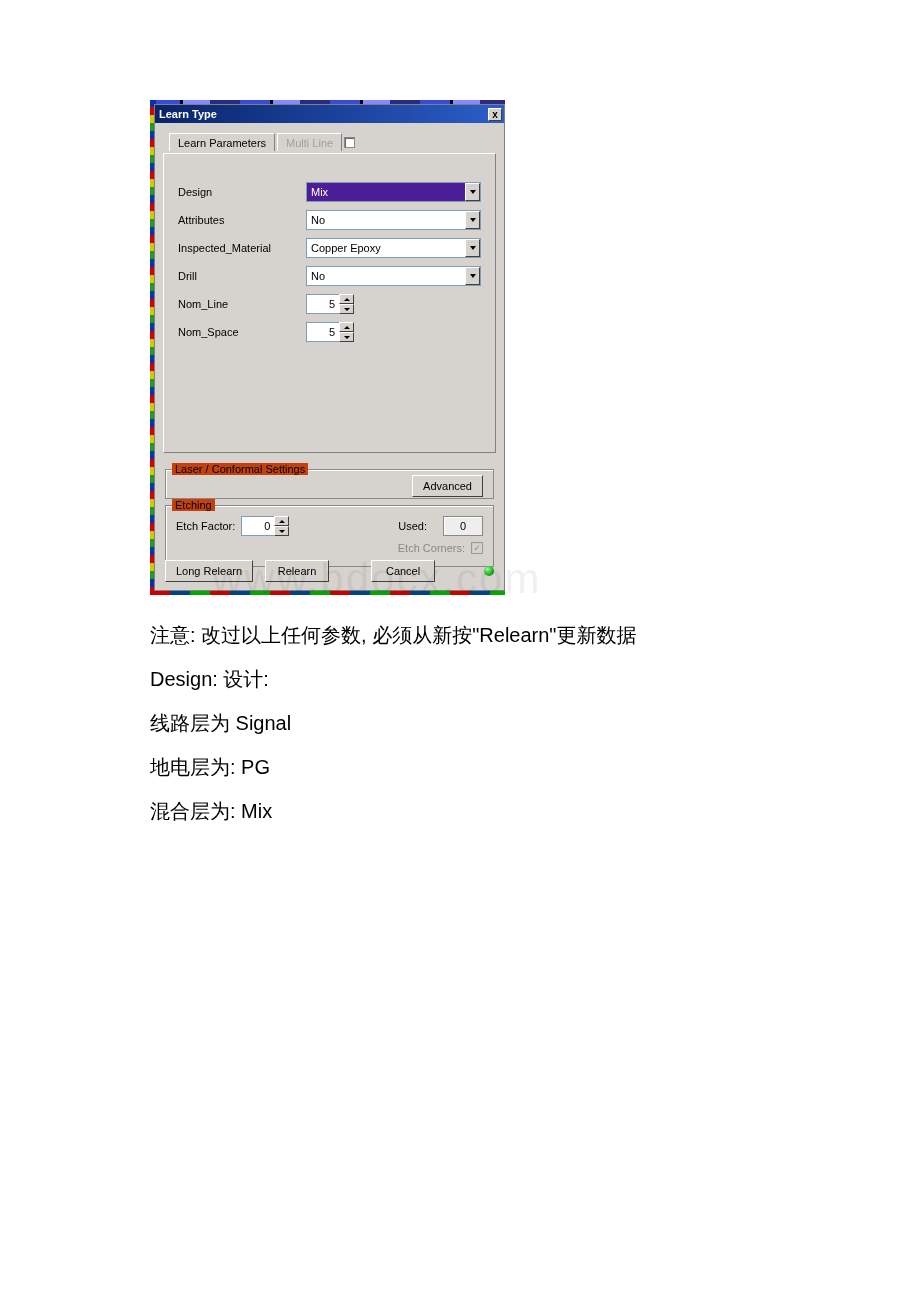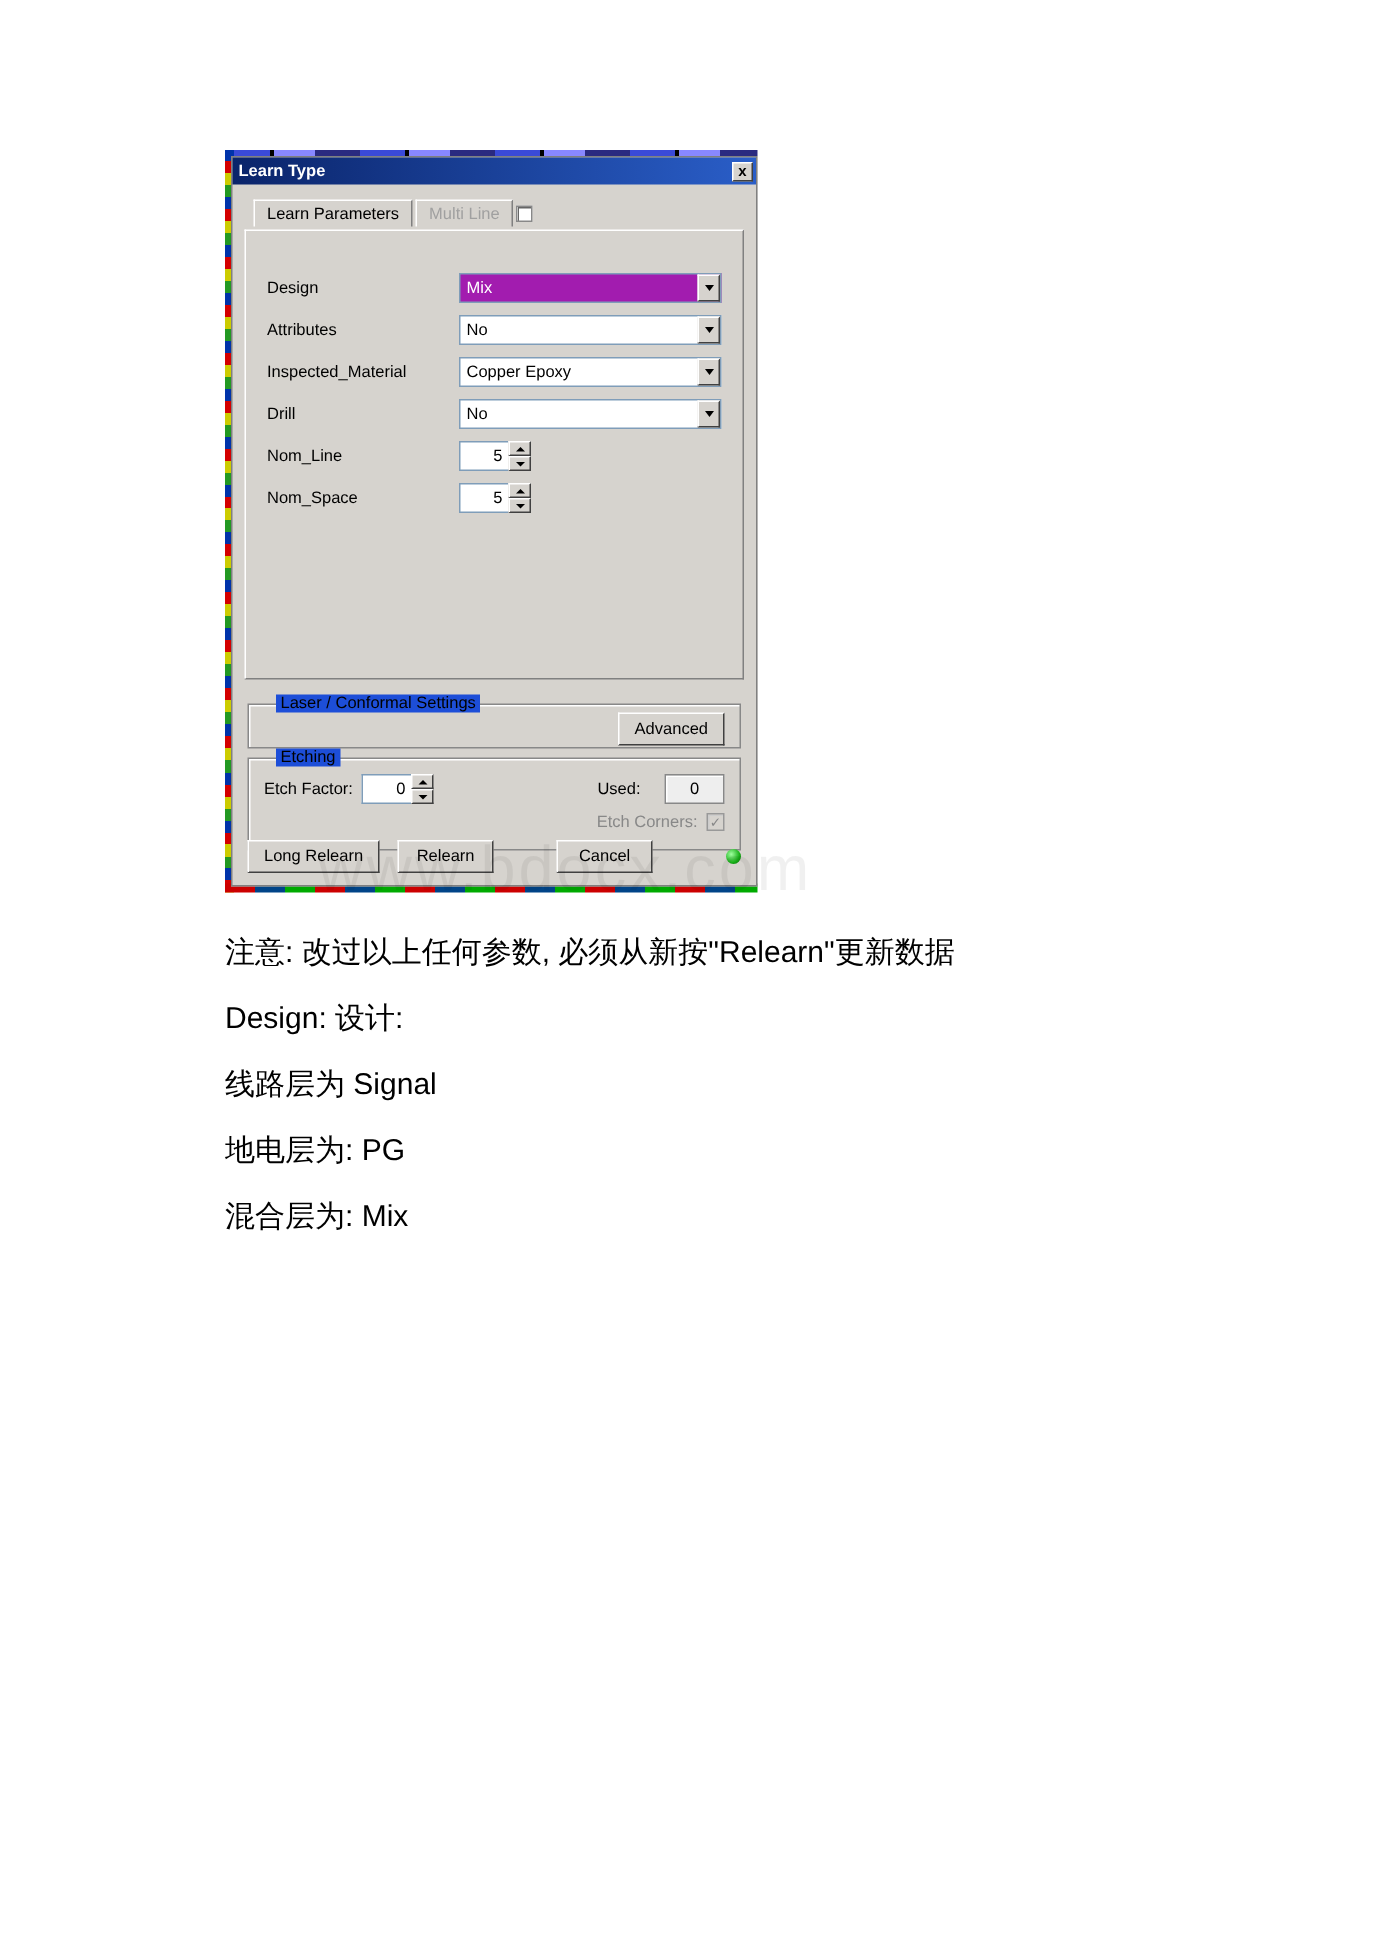--- a/index.html
+++ b/index.html
@@ -144,21 +144,21 @@
     flex: 1;
     height: 20px;
     background: #fff;
     border: 1px solid #7f9db9;
     display: flex;
     align-items: center;
     justify-content: space-between;
     padding-left: 4px;
   }
   .select-box.highlighted {
-    background: #a21caf;
+    background: #4c1d95;
     color: #fff;
   }
   .dd-arrow {
     width: 15px;
     height: 18px;
     background: #d6d3ce;
     border: 1px solid #fff;
     border-right-color: #404040;
     border-bottom-color: #404040;
     display: flex;
@@ -218,22 +218,22 @@
   .fieldset {
     position: absolute;
     left: 10px; right: 10px;
     border: 1px solid #888;
     box-shadow: inset 1px 1px 0 #fff;
     padding: 10px 10px 6px 10px;
   }
   .fieldset .legend {
     position: absolute;
     top: -7px;
-    left: 18px;
-    background: #1d4ed8;
+    left: 6px;
+    background: #c2410c;
     padding: 0 3px;
     font-size: 11px;
   }
   .fs-laser { top: 346px; height: 30px; display: flex; align-items: center; justify-content: flex-end; }
   .fs-etch  { top: 382px; height: 62px; }
   .win-btn {
     height: 22px;
     padding: 0 10px;
     background: #d6d3ce;
     border: 1px solid #fff;

